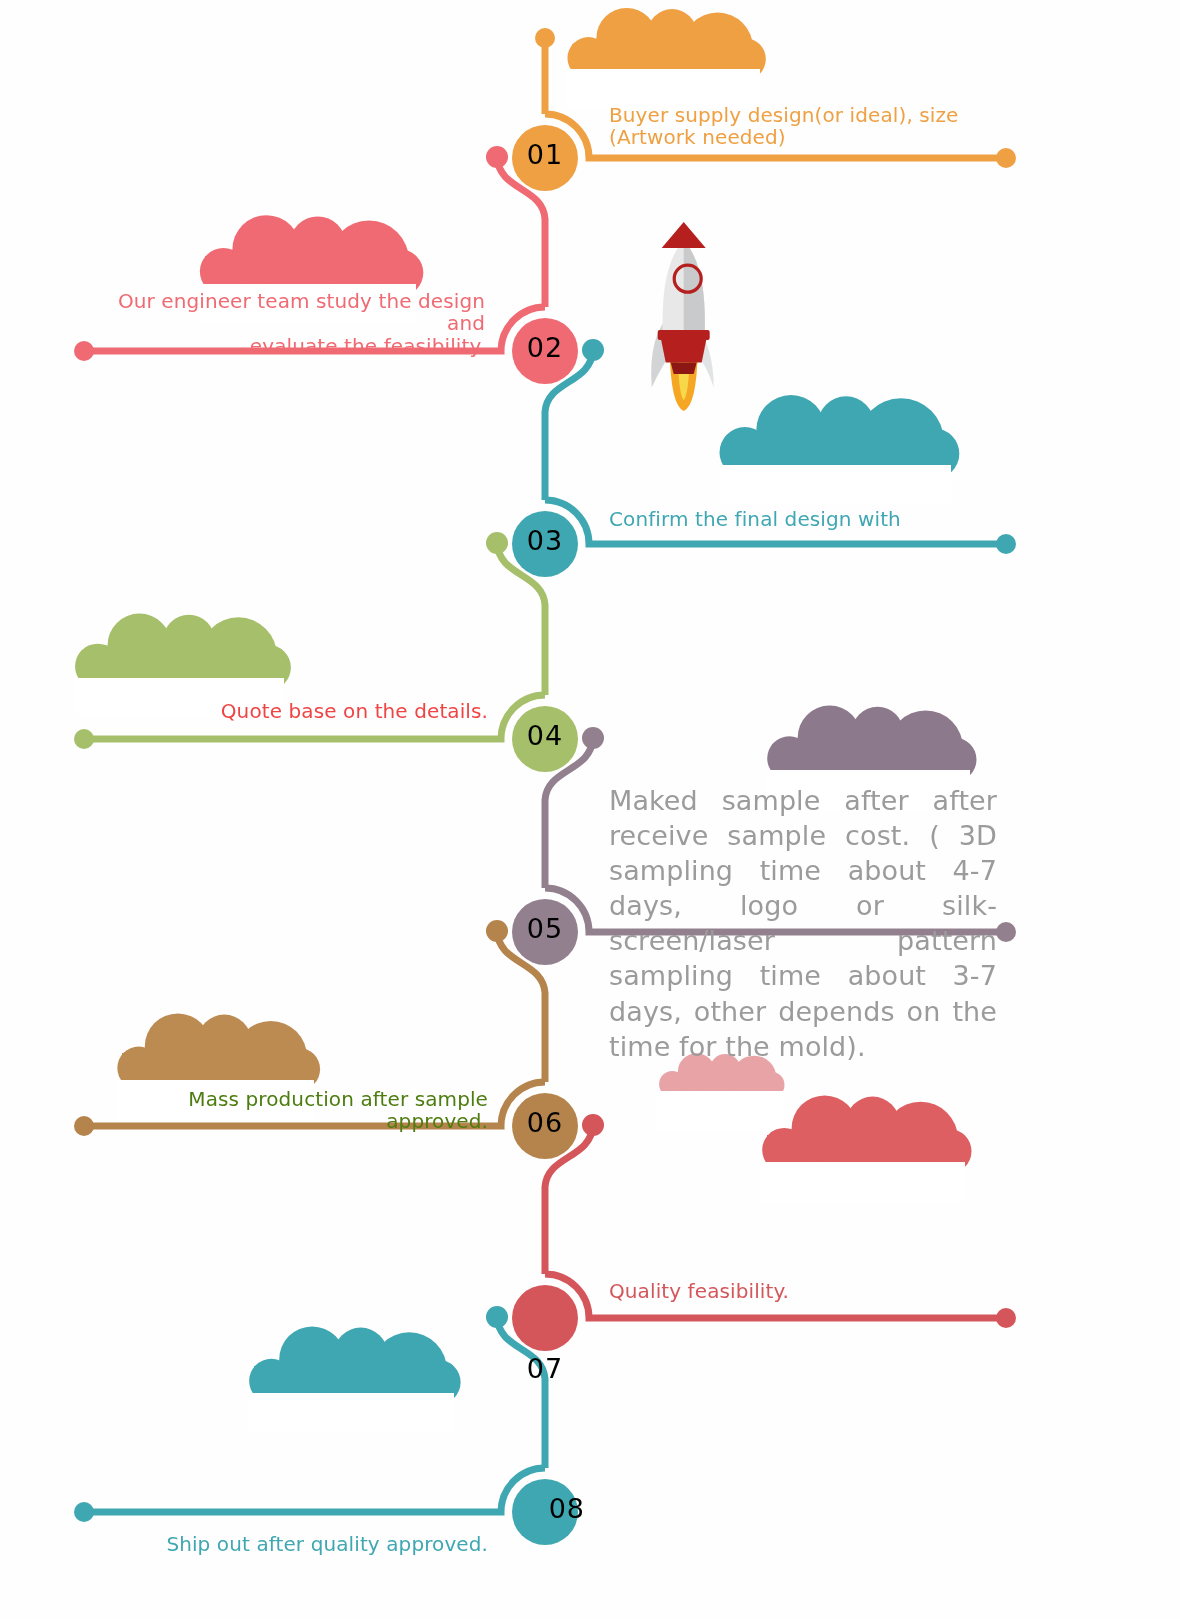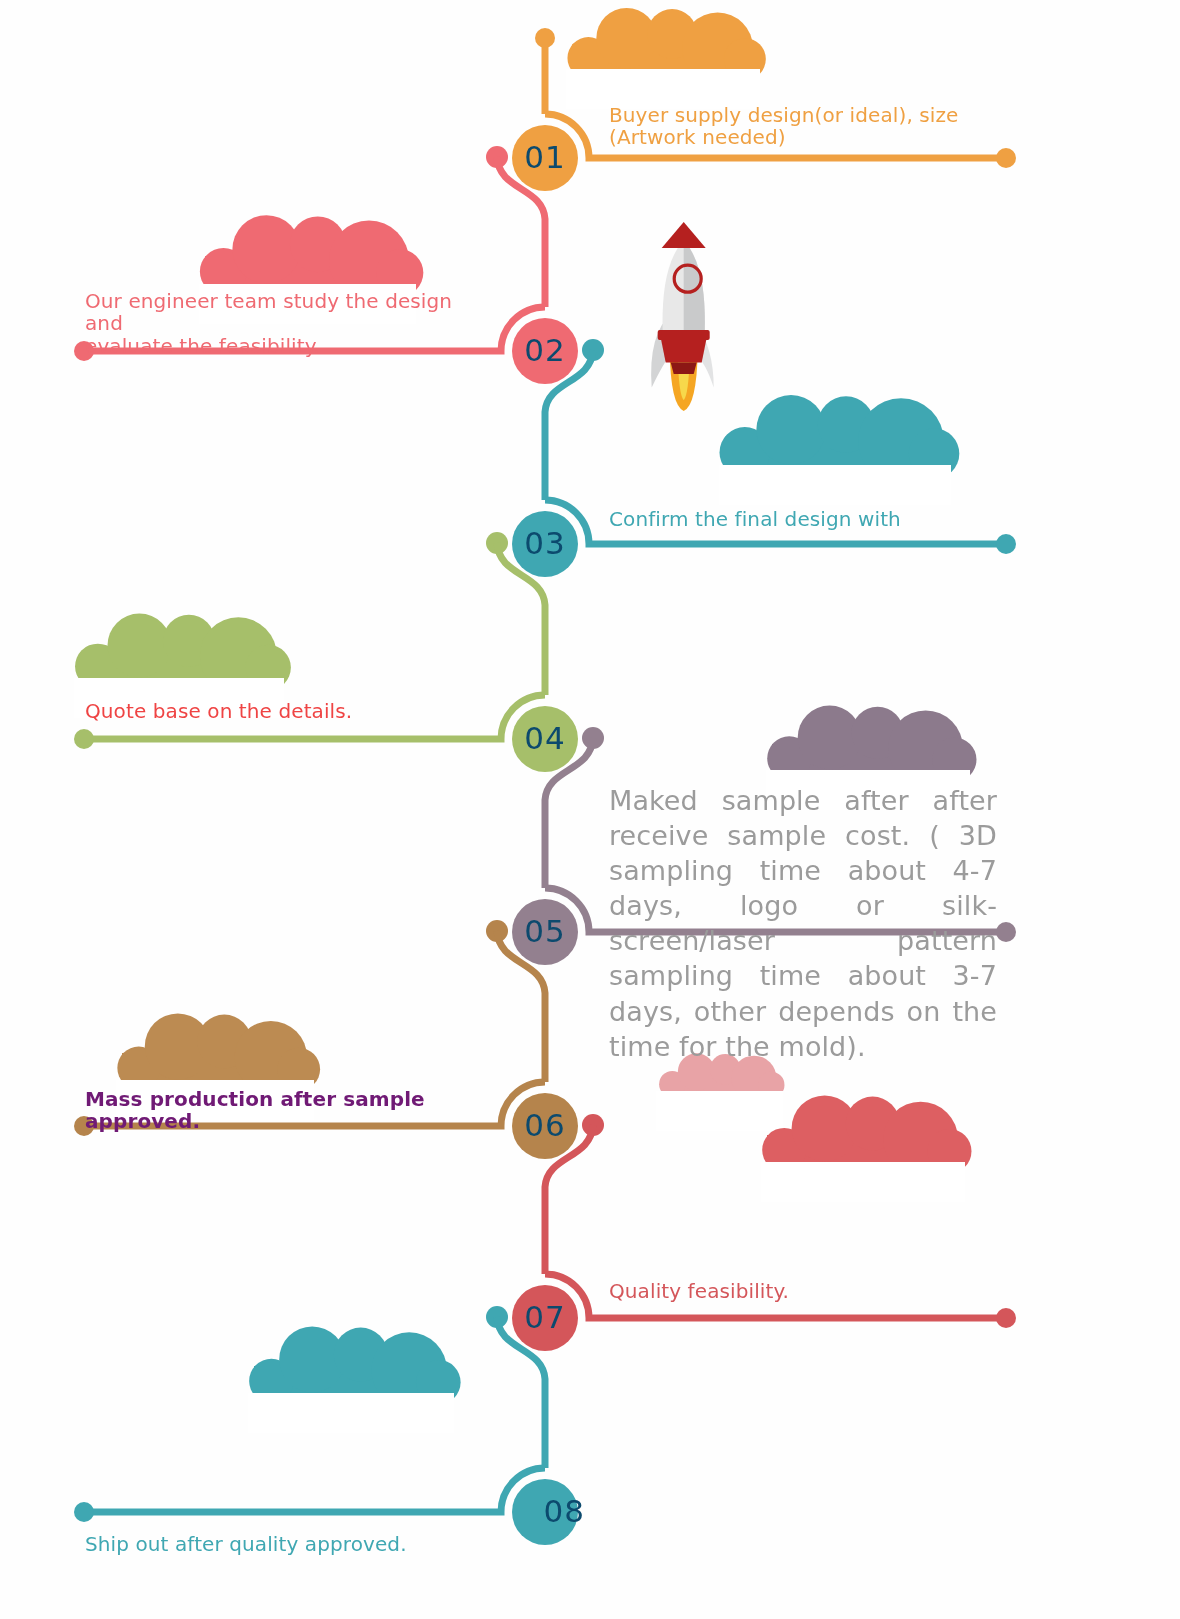--- a/index.html
+++ b/index.html
@@ -12,27 +12,27 @@
   svg.layer{position:absolute;left:0;top:0;width:1180px;height:1619px;}
   .label{
     position:absolute;
     font-family:"DejaVu Sans", sans-serif;
     font-size:20px;
     line-height:1.12;
     letter-spacing:0.1px;
     white-space:pre-wrap;
   }
   .lbl-right{text-align:left;}
-  .lbl-left{}
+  .lbl-left{text-align:right;}
   .lbl-just{text-align:justify;text-align-last:left;}
   .stepnum{
     position:absolute;
     font-family:"DejaVu Sans", sans-serif;
-    font-size:31px;
-    color:#0c4a6e;
+    font-size:27px;
+    color:#000000;
     letter-spacing:1px;
     text-align:center;
     pointer-events:none;
   }
 </style>
 </head>
 <body>
 
 <div id="stage">
 
@@ -249,30 +249,30 @@
       </g>
   </svg>
 
   <div id="numbers-host">
       <div class="stepnum" style="left: 505px; top: 139px; width: 80px;">01</div>
       <div class="stepnum" style="left: 505px; top: 332px; width: 80px;">02</div>
       <div class="stepnum" style="left: 505px; top: 525px; width: 80px;">03</div>
       <div class="stepnum" style="left: 505px; top: 720px; width: 80px;">04</div>
       <div class="stepnum" style="left: 505px; top: 913px; width: 80px; text-align: center;">05</div>
       <div class="stepnum" style="left: 505px; top: 1107px; width: 80px;">06</div>
-      <div class="stepnum" style="left: 505px; top: 1299px; width: 80px;">07</div>
+      <div class="stepnum" style="left: 505px; top: 1353px; width: 80px;">07</div>
       <div class="stepnum" style="left: 505px; top: 1493px; width: 80px; text-align: right;">08</div>
     </div>
 
   <div id="labels-host">
       <div class="label lbl-right" style="left: 609px; top: 104px; width: 400px; color: rgb(239, 160, 66);">Buyer supply design(or ideal), size
 (Artwork needed)</div>
       <div class="label lbl-left" style="left: 85px; top: 290px; width: 400px; color: rgb(239, 106, 114);">Our engineer team study the design and
 evaluate the feasibility.</div>
       <div class="label lbl-right" style="left: 609px; top: 508px; width: 420px; color: rgb(63, 167, 178);">Confirm the final design with</div>
       <div class="label lbl-left" style="left: 85px; top: 700px; width: 403px; color: #ef4444;">Quote base on the details.</div>
       <div class="label lbl-just" style="left: 609px; top: 783px; width: 388px; color: rgb(155, 155, 155); font-size: 27px; line-height: 1.3;">Maked sample after after receive sample cost. ( 3D sampling time about 4-7 days, logo or silk-screen/laser pattern sampling time about 3-7 days, other depends on the time for the mold).</div>
-      <div class="label lbl-left" style="left: 85px; top: 1088px; width: 403px; color: #701a75; font-weight: bold;">Mass production after sample approved.</div>
+      <div class="label lbl-left" style="left: 85px; top: 1088px; width: 403px; color: #4d7c0f;">Mass production after sample approved.</div>
       <div class="label lbl-right" style="left: 609px; top: 1280px; width: 400px; color: rgb(212, 86, 90);">Quality feasibility.</div>
       <div class="label lbl-left" style="left: 85px; top: 1533px; width: 403px; color: rgb(63, 167, 178);">Ship out after quality approved.</div>
     </div>
 
 </div>
 
 </body></html>

